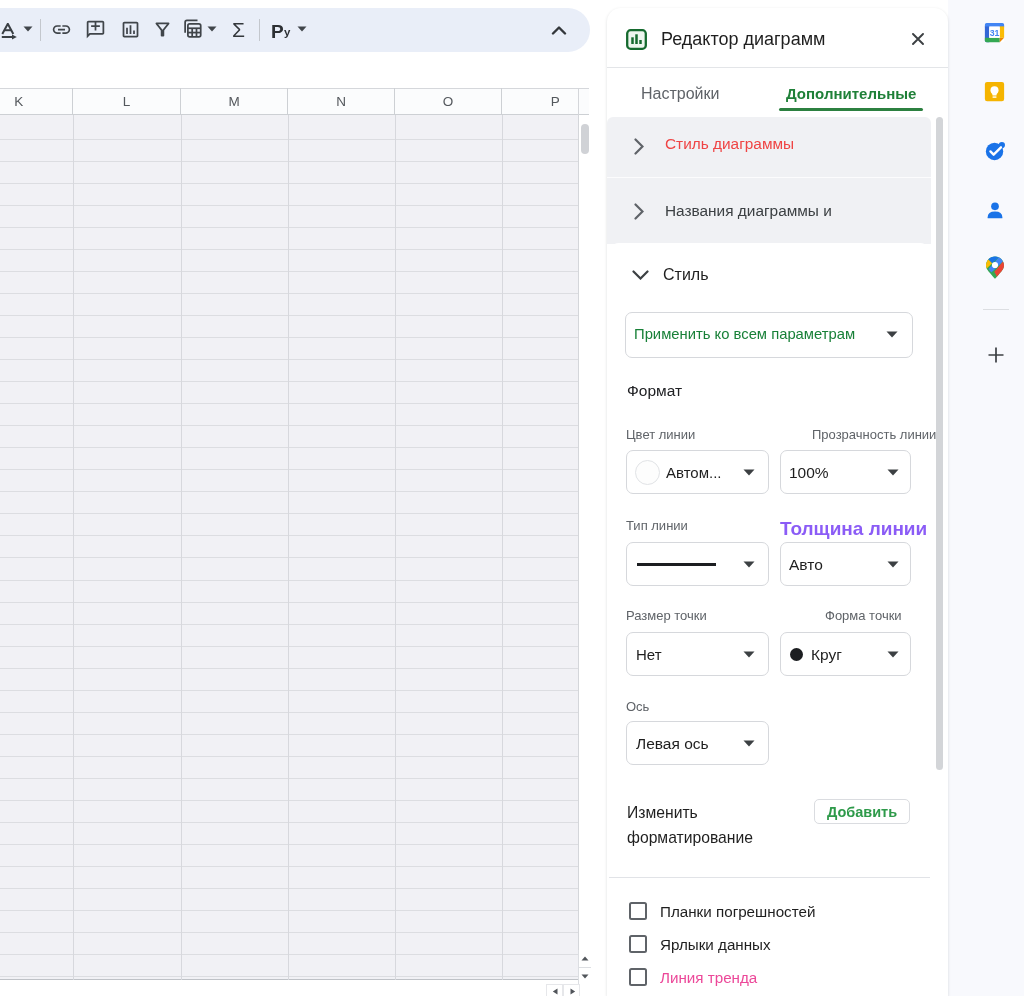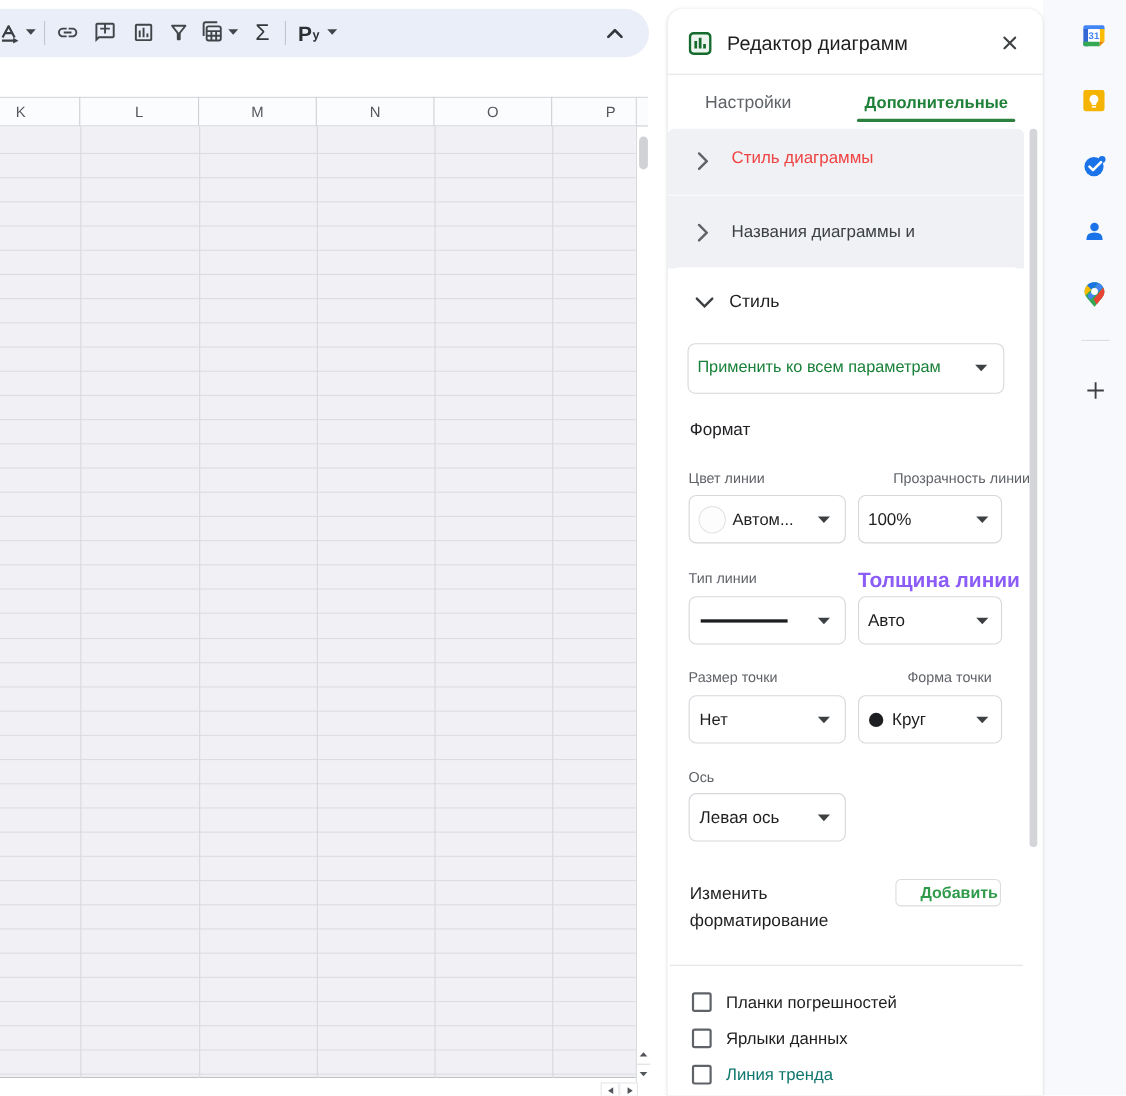--- a/index.html
+++ b/index.html
@@ -249,30 +249,30 @@
 
 <div class="abs" style="left:626px;top:699px;font-size:13px;color:#5f6368;">Ось</div>
 <div class="abs" style="left:626px;top:721px;width:143px;height:44px;background:#fff;border:1px solid #d6d8dc;border-radius:7px;"></div>
 <div class="abs" style="left:636px;top:735px;font-size:15.5px;color:#1f1f1f;">Левая ось</div>
 <svg class="abs" style="left:743px;top:740px;" width="12" height="7" viewBox="0 0 12 7">
     <path d="M0.5 0.5 L6 6.5 L11.5 0.5 Z" fill="#3c4043"></path>
   </svg>
 
 <div class="abs" style="left:627px;top:799.5px;width:200px;font-size:15.7px;color:#1f1f1f;line-height:25.3px;">Изменить<br>форматирование</div>
 <div class="abs" style="left:814px;top:799px;width:96px;height:25px;background:#fff;border:1px solid #dadce0;border-radius:5px;"></div>
-<div class="abs" style="left:814px;top:804px;width:96px;text-align:center;font-size:14.5px;font-weight:700;color:#2e9a4a;margin-left:10px;">Добавить</div>
+<div class="abs" style="left:814px;top:804px;width:96px;text-align:center;font-size:14.5px;font-weight:700;color:#2e9a4a;">Добавить</div>
 
 <div class="abs" style="left:609px;top:877px;width:321px;height:1px;background:#e1e3e7;"></div>
 
 <div class="abs" style="left:629px;top:902px;width:18px;height:18px;border:2px solid #5f6368;border-radius:2.5px;background:#fff;"></div>
 <div class="abs" style="left:660px;top:903px;font-size:15.2px;color:#1f1f1f;">Планки погрешностей</div>
 <div class="abs" style="left:629px;top:935px;width:18px;height:18px;border:2px solid #5f6368;border-radius:2.5px;background:#fff;"></div>
 <div class="abs" style="left:660px;top:936px;font-size:15.2px;color:#1f1f1f;">Ярлыки данных</div>
 <div class="abs" style="left:629px;top:968px;width:18px;height:18px;border:2px solid #5f6368;border-radius:2.5px;background:#fff;"></div>
-<div class="abs" style="left:660px;top:969px;font-size:15.2px;color:#0f766e;">Линия тренда</div>
+<div class="abs" style="left:660px;top:969px;font-size:15.2px;color:#ec4899;">Линия тренда</div>
 
 <svg class="abs" style="left:984px;top:22px;" width="21" height="21" viewBox="0 0 24 24">
   <rect x="1" y="1" width="22" height="22" rx="2" fill="#fff"></rect>
   <path d="M1 6 L1 3 Q1 1 3 1 L21 1 Q23 1 23 3 L23 6 Z" fill="#4285f4"></path>
   <path d="M1 5 L6 5 L6 23 L3 23 Q1 23 1 21 Z" fill="#3367d6"></path>
   <path d="M18 5 L23 5 L23 18 L18 18 Z" fill="#fbbc04"></path>
   <path d="M1 18 L18 18 L18 23 L3 23 Q1 23 1 21 Z" fill="#34a853"></path>
   <path d="M18 18 L23 18 L18 23 Z" fill="#ea8600"></path>
   <rect x="6" y="5" width="12" height="13" fill="#fff"></rect>
   <text x="12" y="15.5" font-family="Liberation Sans" font-size="10" font-weight="bold" fill="#4285f4" text-anchor="middle">31</text>

